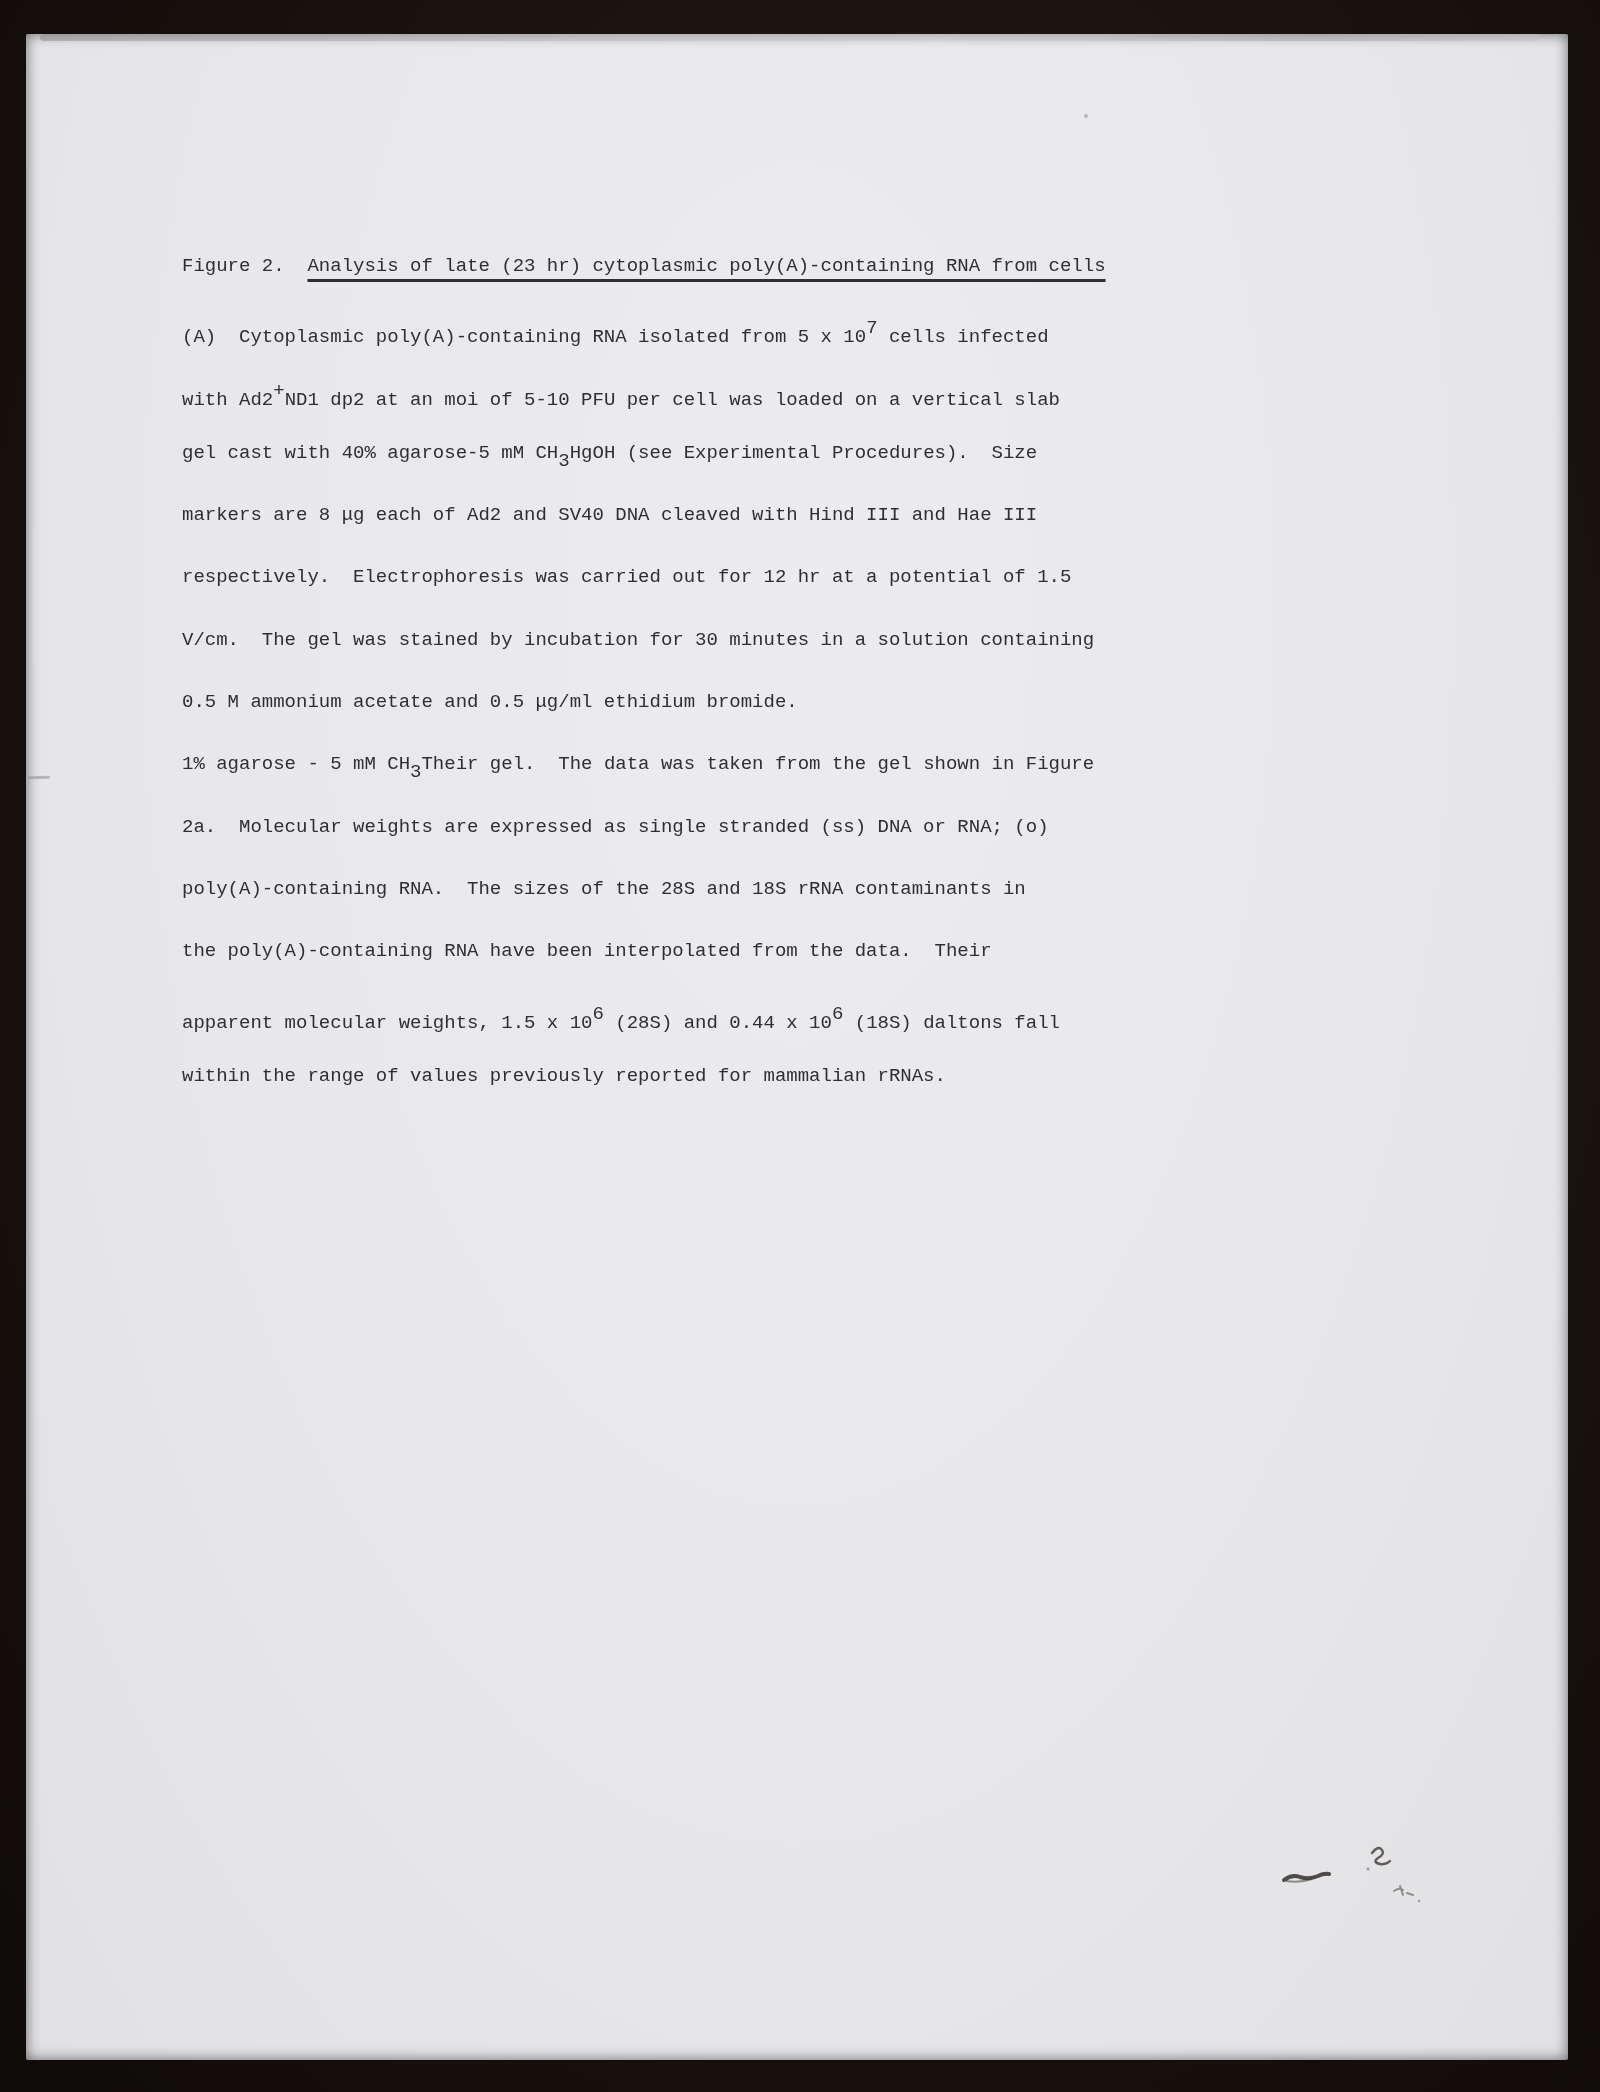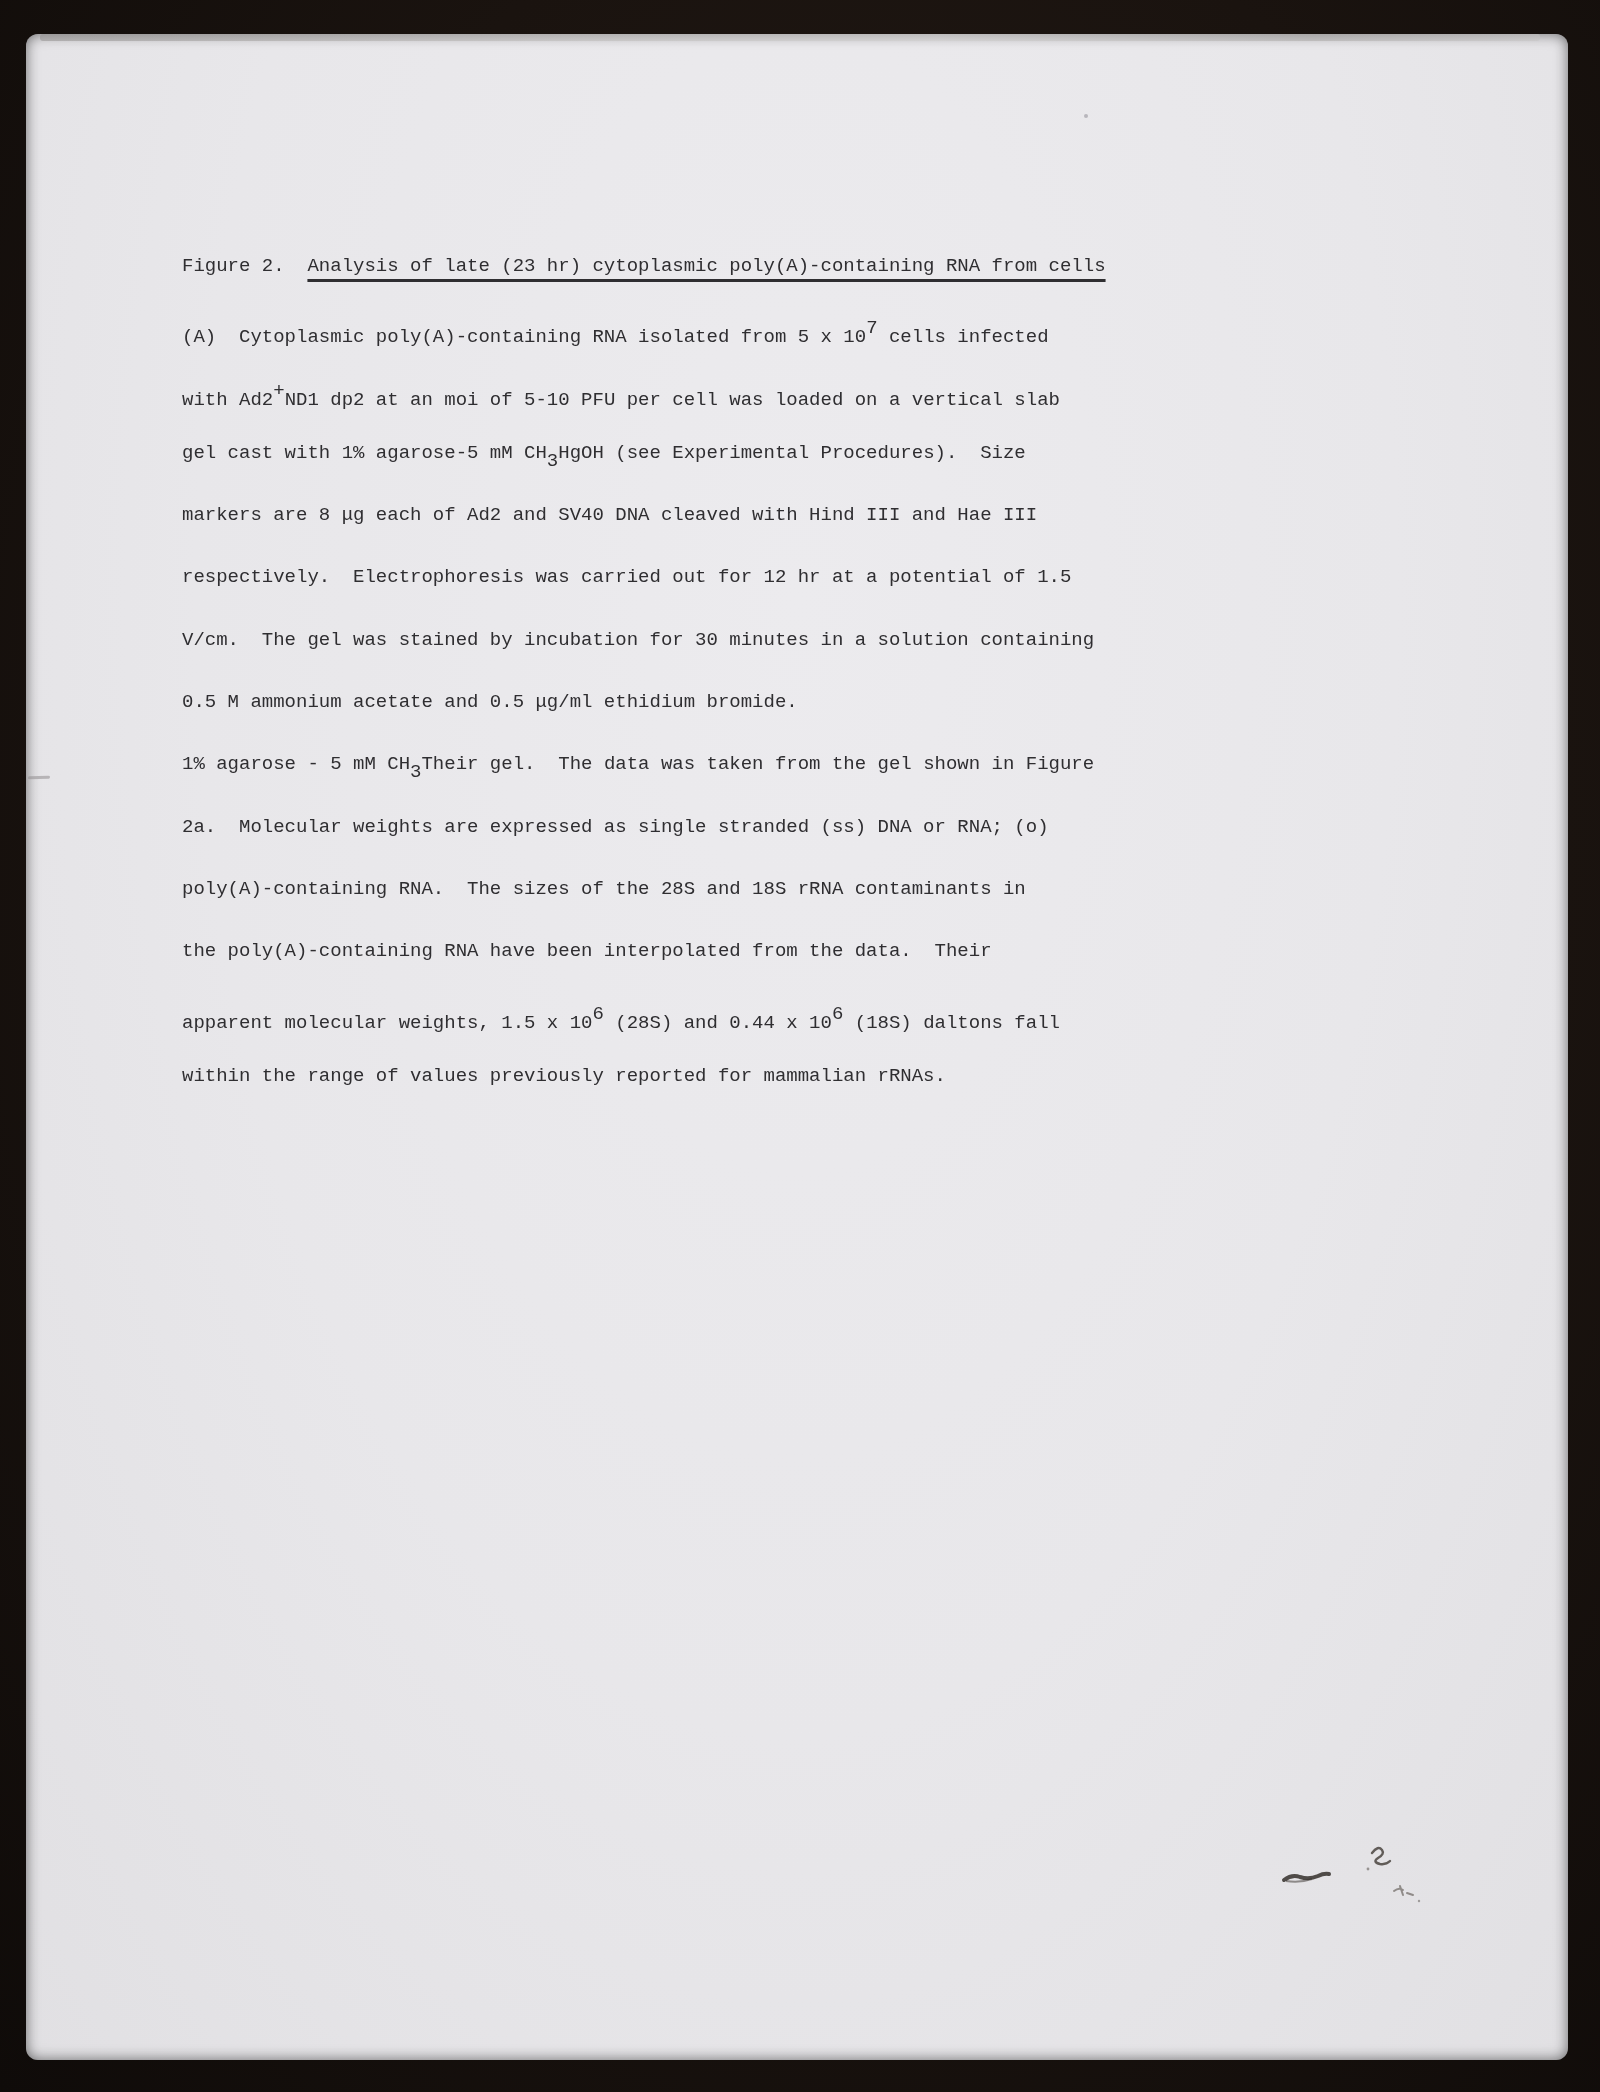--- a/index.html
+++ b/index.html
@@ -4,21 +4,21 @@
 <style>
   html,body{margin:0;padding:0;}
   body{
     width:1600px;height:2092px;position:relative;overflow:hidden;
     background:radial-gradient(ellipse at 55% 40%, #241b16 0%, #1a130f 55%, #0f0b09 100%);
     font-family:"Liberation Mono","DejaVu Sans Mono",monospace;
   }
   .paper{
     position:absolute;left:26px;top:34px;width:1542px;height:2026px;
     background:radial-gradient(ellipse at 50% 28%, #ecebee 0%, #e8e7ea 55%, #e1e0e3 100%);
-    border-radius:12px;
+    border-radius:2px;
     box-shadow:0 0 14px rgba(0,0,0,.55) inset;
   }
   .scan-edge-top{
     position:absolute;left:14px;top:0;width:1500px;height:7px;opacity:.5;
     background:linear-gradient(90deg,#8d8a88 0%,#b9b6b4 35%,#cfcdcc 60%,#a7a4a2 85%,#c5c3c2 100%);
     border-radius:3px;
   }
   .textblock{
     position:absolute;left:156px;top:201px;width:1250px;
     font-size:19px;color:#2f2e31;
@@ -48,21 +48,21 @@
 
 <div class="paper">
   <div class="scan-edge-top"></div>
   <div class="dust-speck"></div>
   <div class="margin-mark"></div>
 
   <div class="textblock">
       <div class="line"><span>Figure 2.  </span><span class="u"><span>Analysis of late (23 hr) cytoplasmic poly(A)-containing RNA from cells</span></span></div>
       <div class="line"><span>(A)  Cytoplasmic poly(A)-containing RNA isolated from 5 x 10</span><span class="sup">7</span><span> cells infected</span></div>
       <div class="line"><span>with Ad2</span><span class="sup">+</span><span>ND1 dp2 at an moi of 5-10 PFU per cell was loaded on a vertical slab</span></div>
-      <div class="line"><span>gel cast with 1% agarose-5 mM CH</span><span class="sub">3</span><span>HgOH (see Experimental Procedures).  Size</span></div>
+      <div class="line"><span>gel cast with 40% agarose-5 mM CH</span><span class="sub">3</span><span>HgOH (see Experimental Procedures).  Size</span></div>
       <div class="line"><span>markers are 8 μg each of Ad2 and SV40 DNA cleaved with Hind III and Hae III</span></div>
       <div class="line"><span>respectively.  Electrophoresis was carried out for 12 hr at a potential of 1.5</span></div>
       <div class="line"><span>V/cm.  The gel was stained by incubation for 30 minutes in a solution containing</span></div>
       <div class="line"><span>0.5 M ammonium acetate and 0.5 μg/ml ethidium bromide.</span></div>
       <div class="line"><span>1% agarose - 5 mM CH</span><span class="sub">3</span><span>Their gel.  The data was taken from the gel shown in Figure</span></div>
       <div class="line"><span>2a.  Molecular weights are expressed as single stranded (ss) DNA or RNA; (o)</span></div>
       <div class="line"><span>poly(A)-containing RNA.  The sizes of the 28S and 18S rRNA contaminants in</span></div>
       <div class="line"><span>the poly(A)-containing RNA have been interpolated from the data.  Their</span></div>
       <div class="line"><span>apparent molecular weights, 1.5 x 10</span><span class="sup">6</span><span> (28S) and 0.44 x 10</span><span class="sup">6</span><span> (18S) daltons fall</span></div>
       <div class="line"><span>within the range of values previously reported for mammalian rRNAs.</span></div>

